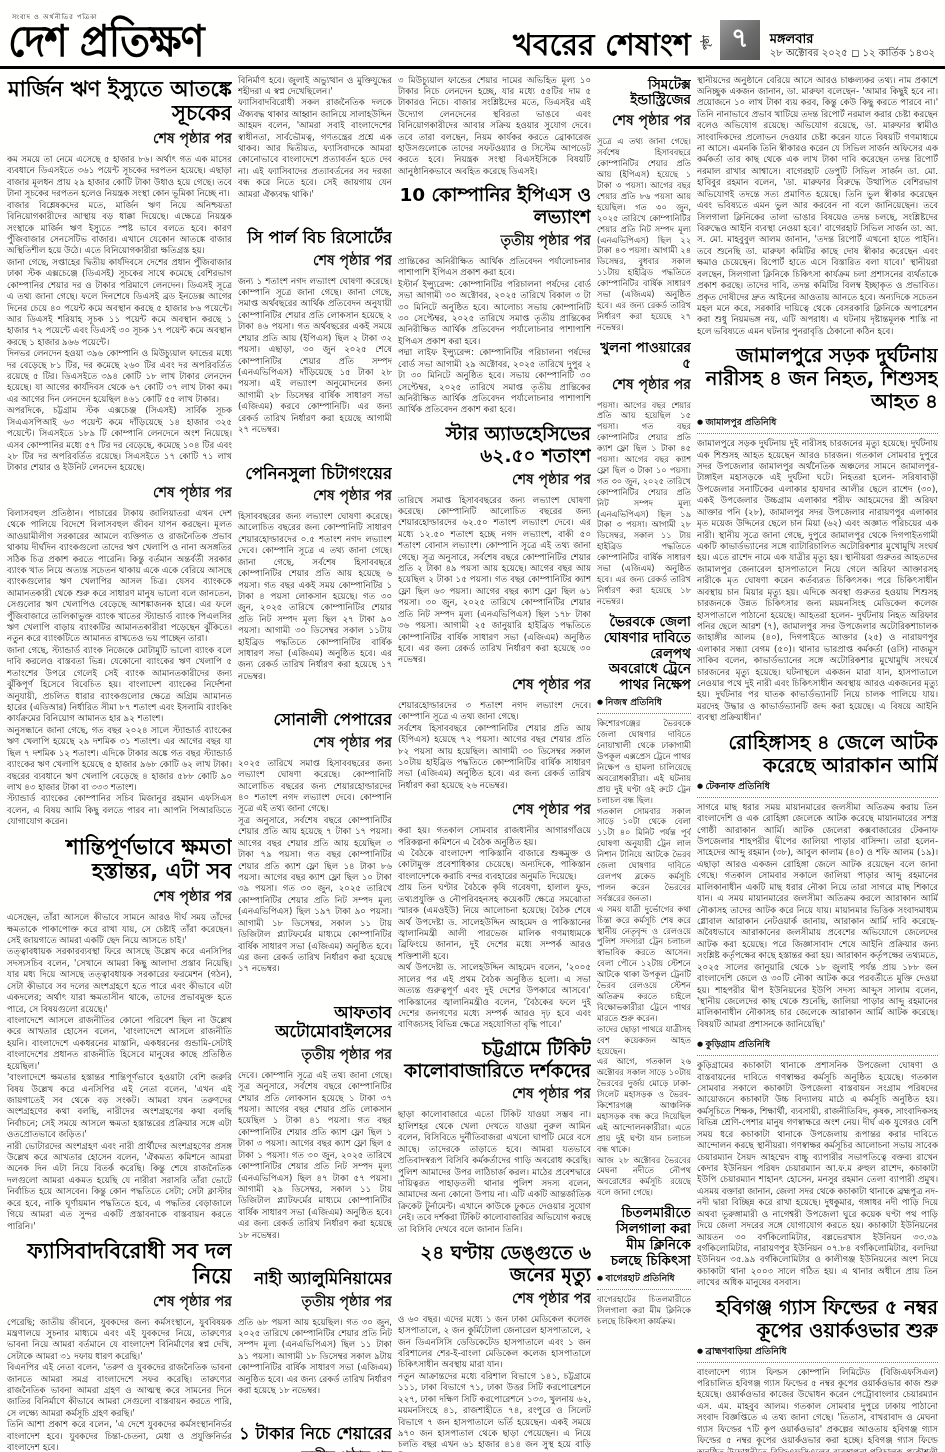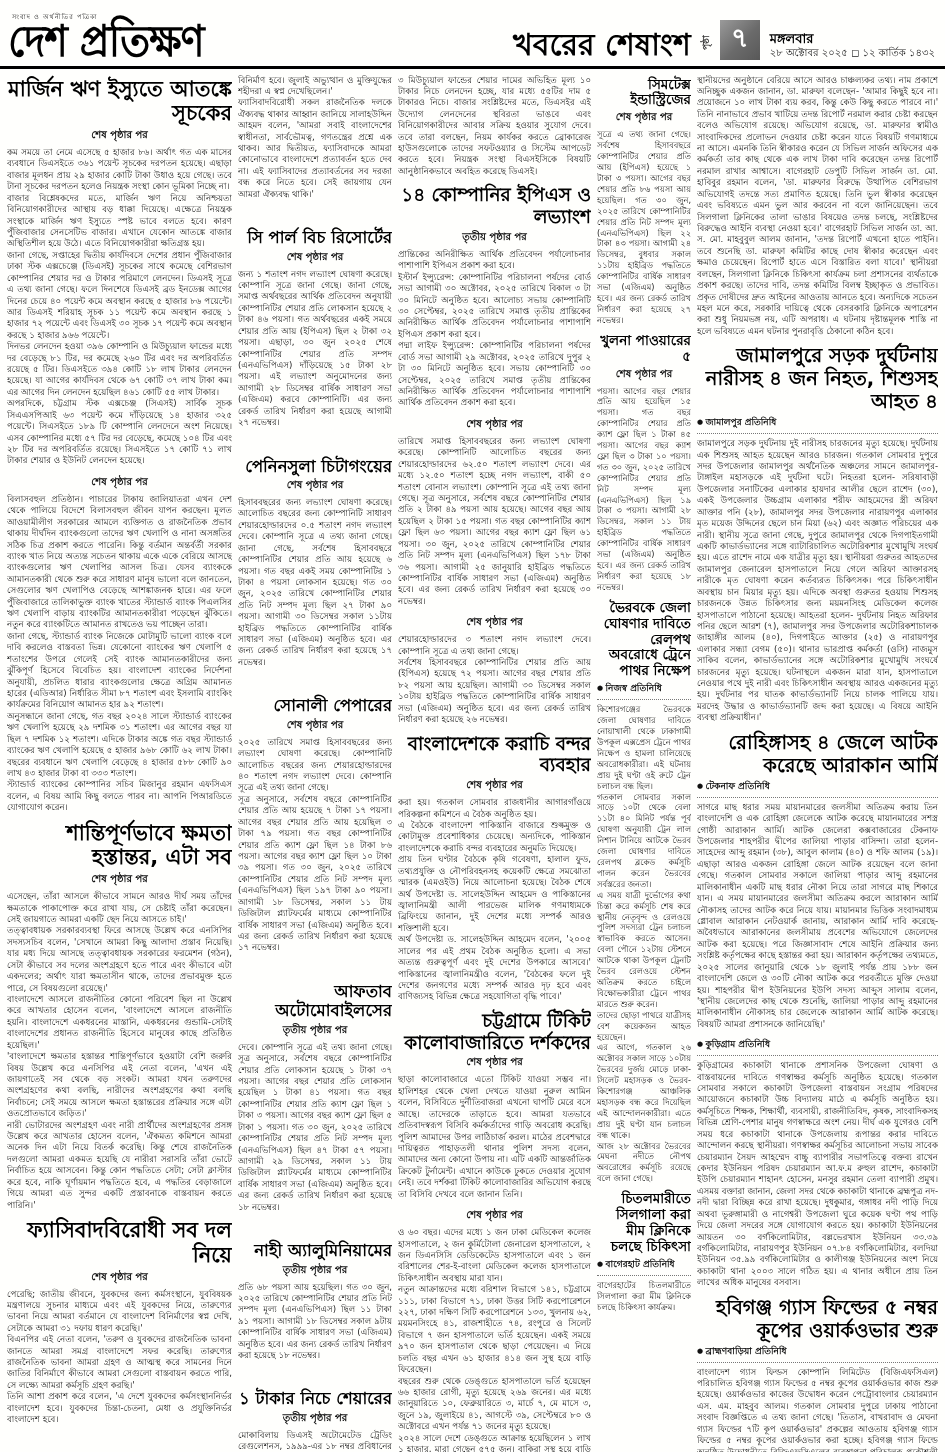--- a/index.html
+++ b/index.html
@@ -46,21 +46,21 @@
   .story{margin:0 0 7px 0;}
   .headline{
     margin:2px 0 1px; text-align:right; font-weight:800; color:#000; line-height:1.18;
   }
   .col:nth-child(1) .headline{font-size:21px;}
   .col:nth-child(2) .headline{font-size:16.5px;margin-top:28px;}
   .col:nth-child(3) .headline{font-size:18.5px;}
   .col:nth-child(4) .headline{font-size:13.5px;}
   .col:nth-child(5) .headline{font-size:19.5px;}
   .cont{
-    text-align:center; font-size:10px; font-weight:700; color:#111; margin:0 0 3px;
+    text-align:right; font-size:14px; font-weight:700; color:#111; margin:0 0 3px;
   }
   .byline{
     font-size:9px; font-weight:700; color:#111; margin:2px 0 4px;
     padding-bottom:3px; border-bottom:1px dotted #777;
   }
   .byline::before{content:"● "; font-size:7px; vertical-align:1px;}
   .body{
     font-size:8.6px; line-height:1.33; text-align:justify; color:#1b1b1b;
     white-space:pre-line; word-break:break-word;
   }
@@ -156,49 +156,50 @@
           <div class="cont">তৃতীয় পৃষ্ঠার পর</div>
           <div class="body">মোকাবিলায় ডিএসই অটোমেটেড ট্রেডিং রেগুলেশনস, ১৯৯৯-এর ১৮ নম্বর প্রবিধানের অধীনে নতুন এই নিয়ম কার্যকর করতে যাচ্ছে। নতুন ব্যবস্থায় বিনিয়োগকারীরা ১ টাকার নিচের শেয়ার এখন ৮৯, ৮৮, ৮৭, ৮৬, ৮৫ পয়সা এ ধরনের সূক্ষ্ম দামে অর্ডার দিতে পারবেন। এতে বাজারে ক্রয়-বিক্রয়ের ব্যবধান কমবে, তারল্য বাড়বে এবং লেনদেন ব্যয়ও কমে আসবে।
 ডিএসই জানায়, এই পরিবর্তনের ফলে দামের সূক্ষ্ম পরিবর্তন সম্ভব হবে, মূল্য নির্ধারণ আরও বাজারবান্ধব হবে এবং আন্তর্জাতিক মানের সঙ্গে বাজার কাঠামো সামঞ্জস্যপূর্ণ হবে। ডিএসই'র তথ্য অনুযায়ী, বর্তমানে ১০৪টি কোম্পানি</div>
         </article>
       </div>
       <div class="col">
         <article class="story">
           <div class="body">৩ মিউচ্যুয়াল ফান্ডের শেয়ার দামের অভিহিত মূল্য ১০ টাকার নিচে লেনদেন হচ্ছে, যার মধ্যে ৫৫টির দাম ৫ টাকারও নিচে। বাজার সংশ্লিষ্টদের মতে, ডিএসইর এই উদ্যোগ লেনদেনের স্থবিরতা ভাঙবে এবং বিনিয়োগকারীদের আবার সক্রিয় হওয়ার সুযোগ দেবে। তবে তারা বলছেন, নিয়ম কার্যকর করতে ব্রোকারেজ হাউসগুলোকে তাদের সফটওয়্যার ও সিস্টেম আপডেট করতে হবে। নিয়ন্ত্রক সংস্থা বিএসইসিকে বিষয়টি আনুষ্ঠানিকভাবে অবহিত করেছে ডিএসই।</div>
         </article>
         <article class="story">
-          <h2 class="headline">১৪ কোম্পানির ইপিএস ও লভ্যাংশ</h2>
+          <h2 class="headline">10 কোম্পানির ইপিএস ও লভ্যাংশ</h2>
           <div class="cont">তৃতীয় পৃষ্ঠার পর</div>
           <div class="body">প্রান্তিকের অনিরীক্ষিত আর্থিক প্রতিবেদন পর্যালোচনার পাশাপাশি ইপিএস প্রকাশ করা হবে।
 ইস্টার্ন ইন্স্যুরেন্স: কোম্পানিটির পরিচালনা পর্ষদের বোর্ড সভা আগামী ৩০ অক্টোবর, ২০২৫ তারিখে বিকাল ৩ টা ৩০ মিনিটে অনুষ্ঠিত হবে। আলোচ্য সভায় কোম্পানিটি ৩০ সেপ্টেম্বর, ২০২৫ তারিখে সমাপ্ত তৃতীয় প্রান্তিকের অনিরীক্ষিত আর্থিক প্রতিবেদন পর্যালোচনার পাশাপাশি ইপিএস প্রকাশ করা হবে।
 পদ্মা লাইফ ইন্স্যুরেন্স: কোম্পানিটির পরিচালনা পর্ষদের বোর্ড সভা আগামী ২৯ অক্টোবর, ২০২৫ তারিখে দুপুর ২ টা ৩০ মিনিটে অনুষ্ঠিত হবে। সভায় কোম্পানিটি ৩০ সেপ্টেম্বর, ২০২৫ তারিখে সমাপ্ত তৃতীয় প্রান্তিকের অনিরীক্ষিত আর্থিক প্রতিবেদন পর্যালোচনার পাশাপাশি আর্থিক প্রতিবেদন প্রকাশ করা হবে।</div>
         </article>
         <article class="story">
+          <h2 class="headline">স্টার অ্যাডহেসিভের ৬২.৫০ শতাংশ</h2>
           <div class="cont">শেষ পৃষ্ঠার পর</div>
           <div class="body">তারিখে সমাপ্ত হিসাববছরের জন্য লভ্যাংশ ঘোষণা করেছে। কোম্পানিটি আলোচিত বছরের জন্য শেয়ারহোল্ডারদের ৬২.৫০ শতাংশ লভ্যাংশ দেবে। এর মধ্যে ১২.৫০ শতাংশ হচ্ছে নগদ লভ্যাংশ, বাকী ৫০ শতাংশ বোনাস লভ্যাংশ। কোম্পানি সূত্রে এই তথ্য জানা গেছে। সূত্র অনুসারে, সর্বশেষ বছরে কোম্পানিটির শেয়ার প্রতি ২ টাকা ৪৯ পয়সা আয় হয়েছে। আগের বছর আয় হয়েছিল ২ টাকা ১৫ পয়সা। গত বছর কোম্পানিটির ক্যাশ ফ্লো ছিল ৬৩ পয়সা। আগের বছর ক্যাশ ফ্লো ছিল ৬১ পয়সা। ৩০ জুন, ২০২৫ তারিখে কোম্পানিটির শেয়ার প্রতি নিট সম্পদ মূল্য (এনএভিপিএস) ছিল ১৭৮ টাকা ৩৬ পয়সা। আগামী ২৫ জানুয়ারি হাইব্রিড পদ্ধতিতে কোম্পানিটির বার্ষিক সাধারণ সভা (এজিএম) অনুষ্ঠিত হবে। এর জন্য রেকর্ড তারিখ নির্ধারণ করা হয়েছে ৩০ নভেম্বর।</div>
         </article>
         <article class="story">
           <div class="cont">শেষ পৃষ্ঠার পর</div>
           <div class="body">শেয়ারহোল্ডারদের ৩ শতাংশ নগদ লভ্যাংশ দেবে। কোম্পানি সূত্রে এ তথ্য জানা গেছে।
 সর্বশেষ হিসাববছরে কোম্পানিটির শেয়ার প্রতি আয় (ইপিএস) হয়েছে ৭২ পয়সা। আগের বছর শেয়ার প্রতি ৮২ পয়সা আয় হয়েছিল। আগামী ৩০ ডিসেম্বর সকাল ১০টায় হাইব্রিড পদ্ধতিতে কোম্পানিটির বার্ষিক সাধারণ সভা (এজিএম) অনুষ্ঠিত হবে। এর জন্য রেকর্ড তারিখ নির্ধারণ করা হয়েছে ২৬ নভেম্বর।</div>
         </article>
         <article class="story">
-          <h2 class="headline">বাংলাদেশকে করাচি বন্দর ব্যবহার</h2>
           <div class="cont">শেষ পৃষ্ঠার পর</div>
           <div class="body">করা হয়। গতকাল সোমবার রাজধানীর আগারগাঁওয়ে পরিকল্পনা কমিশনে এ বৈঠক অনুষ্ঠিত হয়।
 এ বৈঠকে বাংলাদেশ পাকিস্তানি বাজারে শুল্কমুক্ত ও কোটামুক্ত প্রবেশাধিকার চেয়েছে। অন্যদিকে, পাকিস্তান বাংলাদেশকে করাচি বন্দর ব্যবহারের অনুমতি দিয়েছে।
 প্রায় তিন ঘণ্টার বৈঠকে কৃষি গবেষণা, হালাল ফুড, তথ্যপ্রযুক্তি ও নৌপরিবহনসহ কয়েকটি ক্ষেত্রে সমঝোতা স্মারক (এমওইউ) নিয়ে আলোচনা হয়েছে। বৈঠক শেষে অর্থ উপদেষ্টা ড. সালেহউদ্দিন আহমেদ ও পাকিস্তানের জ্বালানিমন্ত্রী আলী পারভেজ মালিক গণমাধ্যমকে ব্রিফিংয়ে জানান, দুই দেশের মধ্যে সম্পর্ক আরও শক্তিশালী হবে।
 অর্থ উপদেষ্টা ড. সালেহউদ্দিন আহমেদ বলেন, '২০০৫ সালের পর এই প্রথম বৈঠক অনুষ্ঠিত হলো। এ সভা অত্যন্ত গুরুত্বপূর্ণ এবং দুই দেশের উপকারে আসবে।' পাকিস্তানের জ্বালানিমন্ত্রীও বলেন, 'বৈঠকের ফলে দুই দেশের জনগণের মধ্যে সম্পর্ক আরও দৃঢ় হবে এবং বাণিজ্যসহ বিভিন্ন ক্ষেত্রে সহযোগিতা বৃদ্ধি পাবে।'</div>
         </article>
         <article class="story">
           <h2 class="headline">চট্টগ্রামে টিকিট কালোবাজারিতে দর্শকদের</h2>
           <div class="cont">শেষ পৃষ্ঠার পর</div>
           <div class="body">ছাড়া কালোবাজারে এতো টিকিট যাওয়া সম্ভব না। হালিশহর থেকে খেলা দেখতে যাওয়া নুরুল আমিন বলেন, বিসিবিতে দুর্নীতিবাজরা এখনো ঘাপটি মেরে বসে আছে। তাদেরকে তাড়াতে হবে। আমরা যতভাবে প্রতিবাদস্বরূপ বিসিবি কর্মকর্তাদের গাড়ি অবরোধ করেছি। পুলিশ আমাদের উপর লাঠিচার্জ করল। মাঠের প্রবেশদ্বারে দায়িত্বরত পাহাড়তলী থানার পুলিশ সদস্য বলেন, আমাদের অন্য কোনো উপায় না। এটি একটি আন্তর্জাতিক ক্রিকেট টুর্নামেন্ট। এখানে কাউকে ঢুকতে দেওয়ার সুযোগ নেই। তবে দর্শকরা টিকিট কালোবাজারির অভিযোগ করছে তা বিসিবি দেখবে বলে জানান তিনি।</div>
         </article>
         <article class="story">
+          <h2 class="headline">২৪ ঘণ্টায় ডেঙ্গুতে ৬ জনের মৃত্যু</h2>
           <div class="cont">শেষ পৃষ্ঠার পর</div>
           <div class="body">ও ৬০ বছর। এদের মধ্যে ১ জন ঢাকা মেডিকেল কলেজ হাসপাতালে, ২ জন কুর্মিটোলা জেনারেল হাসপাতালে, ২ জন ডিএনসিসি ডেডিকেটেড হাসপাতালে এবং ১ জন বরিশালের শের-ই-বাংলা মেডিকেল কলেজ হাসপাতালে চিকিৎসাধীন অবস্থায় মারা যান।
 নতুন আক্রান্তদের মধ্যে বরিশাল বিভাগে ১৪১, চট্টগ্রামে ১১১, ঢাকা বিভাগে ৭১, ঢাকা উত্তর সিটি করপোরেশনে ২২৭, ঢাকা দক্ষিণ সিটি করপোরেশনে ১৩৩, খুলনায় ৬২, ময়মনসিংহে ৪১, রাজশাহীতে ৭৪, রংপুরে ও সিলেট বিভাগে ৭ জন হাসপাতালে ভর্তি হয়েছেন। একই সময়ে ৯৭০ জন হাসপাতাল থেকে ছাড়া পেয়েছেন। এ নিয়ে চলতি বছর এখন ৬১ হাজার ৪১৪ জন সুস্থ হয়ে বাড়ি ফিরেছেন।
 বছরের শুরু থেকে ডেঙ্গুতে হাসপাতালে ভর্তি হয়েছেন ৬৬ হাজার রোগী, মৃত্যু হয়েছে ২৬৯ জনের। এর মধ্যে জানুয়ারিতে ১০, ফেব্রুয়ারিতে ৩, মার্চে ৭, মে মাসে ৩, জুনে ১৯, জুলাইয়ে ৪১, আগস্টে ৩৯, সেপ্টেম্বরে ৮০ ও অক্টোবরে এখন পর্যন্ত ৭১ জনের মৃত্যু হয়েছে।
 ২০২৪ সালে দেশে ডেঙ্গুতে আক্রান্ত হয়েছিলেন ১ লাখ ১ হাজার, মারা গেছেন ৫৭৫ জন। বাকিরা সুস্থ হয়ে বাড়ি ফিরে গেছেন।</div>
         </article>
       </div>
       <div class="col">
         <article class="story">
           <h2 class="headline">সিমটেক্স ইন্ডাস্ট্রিজের</h2>

